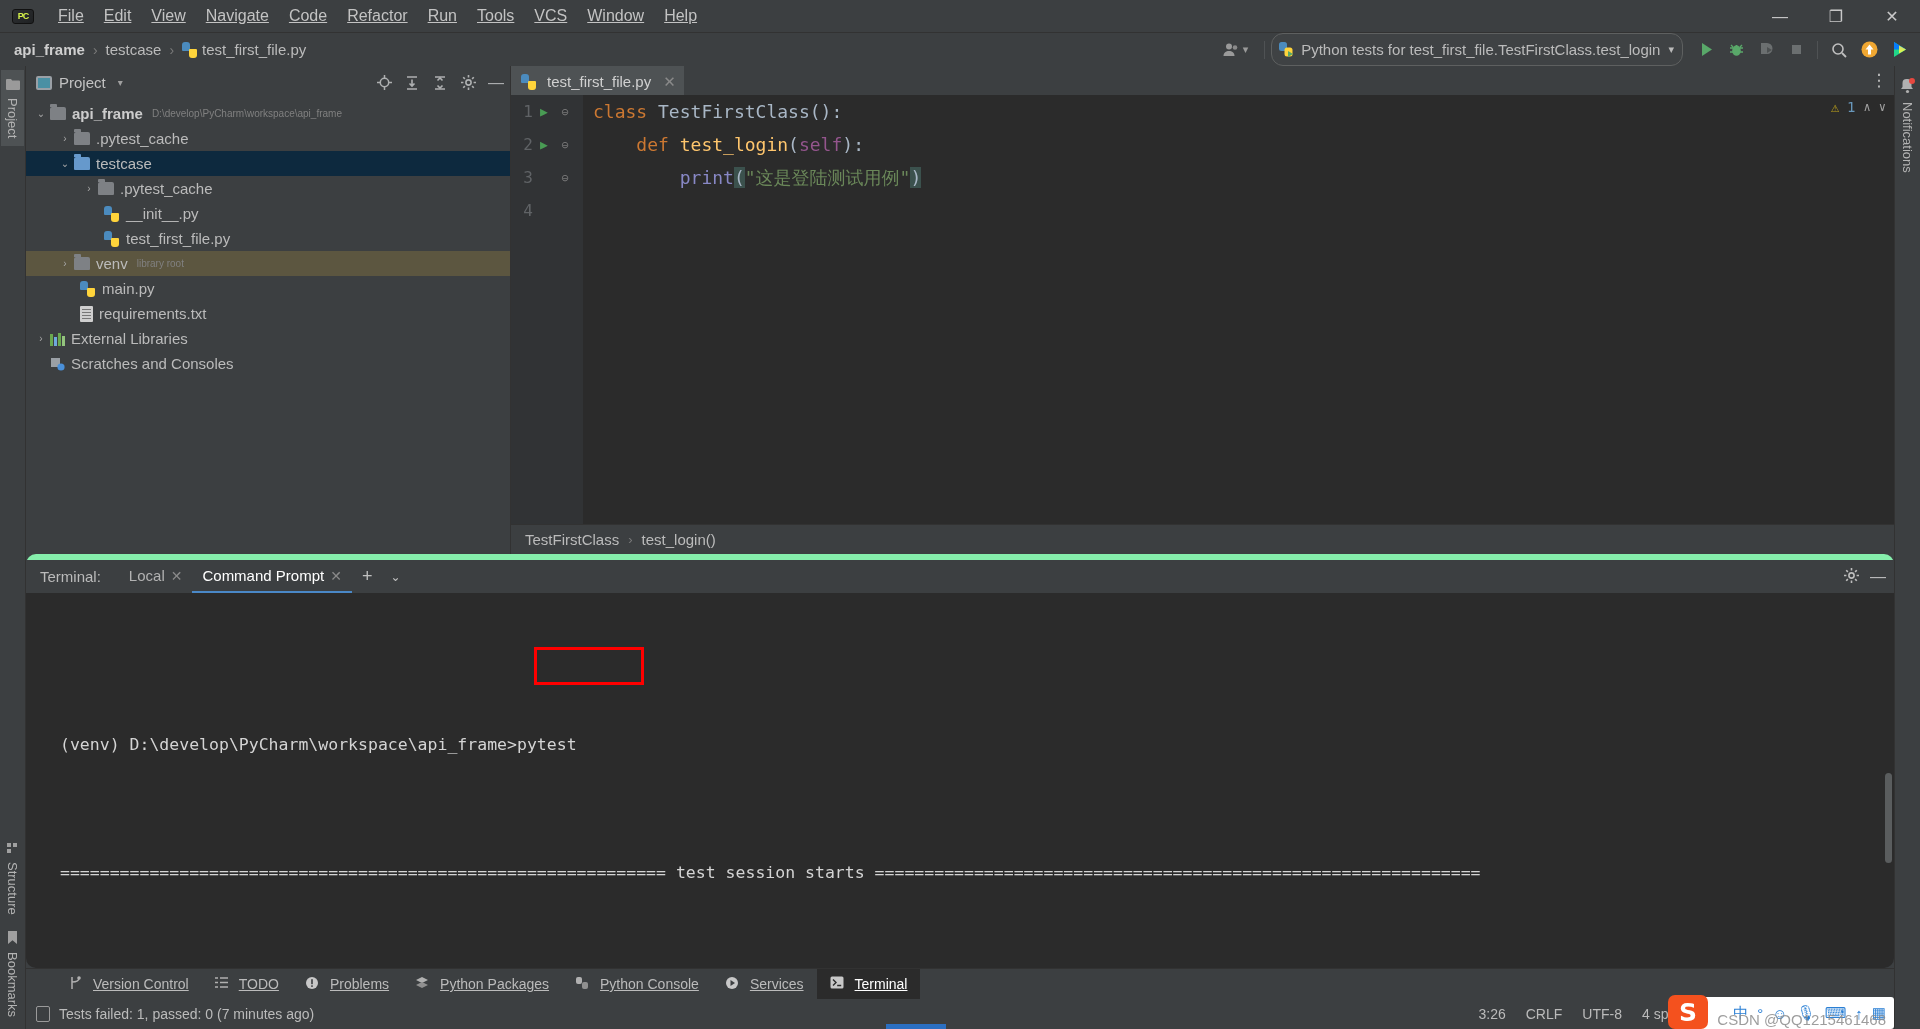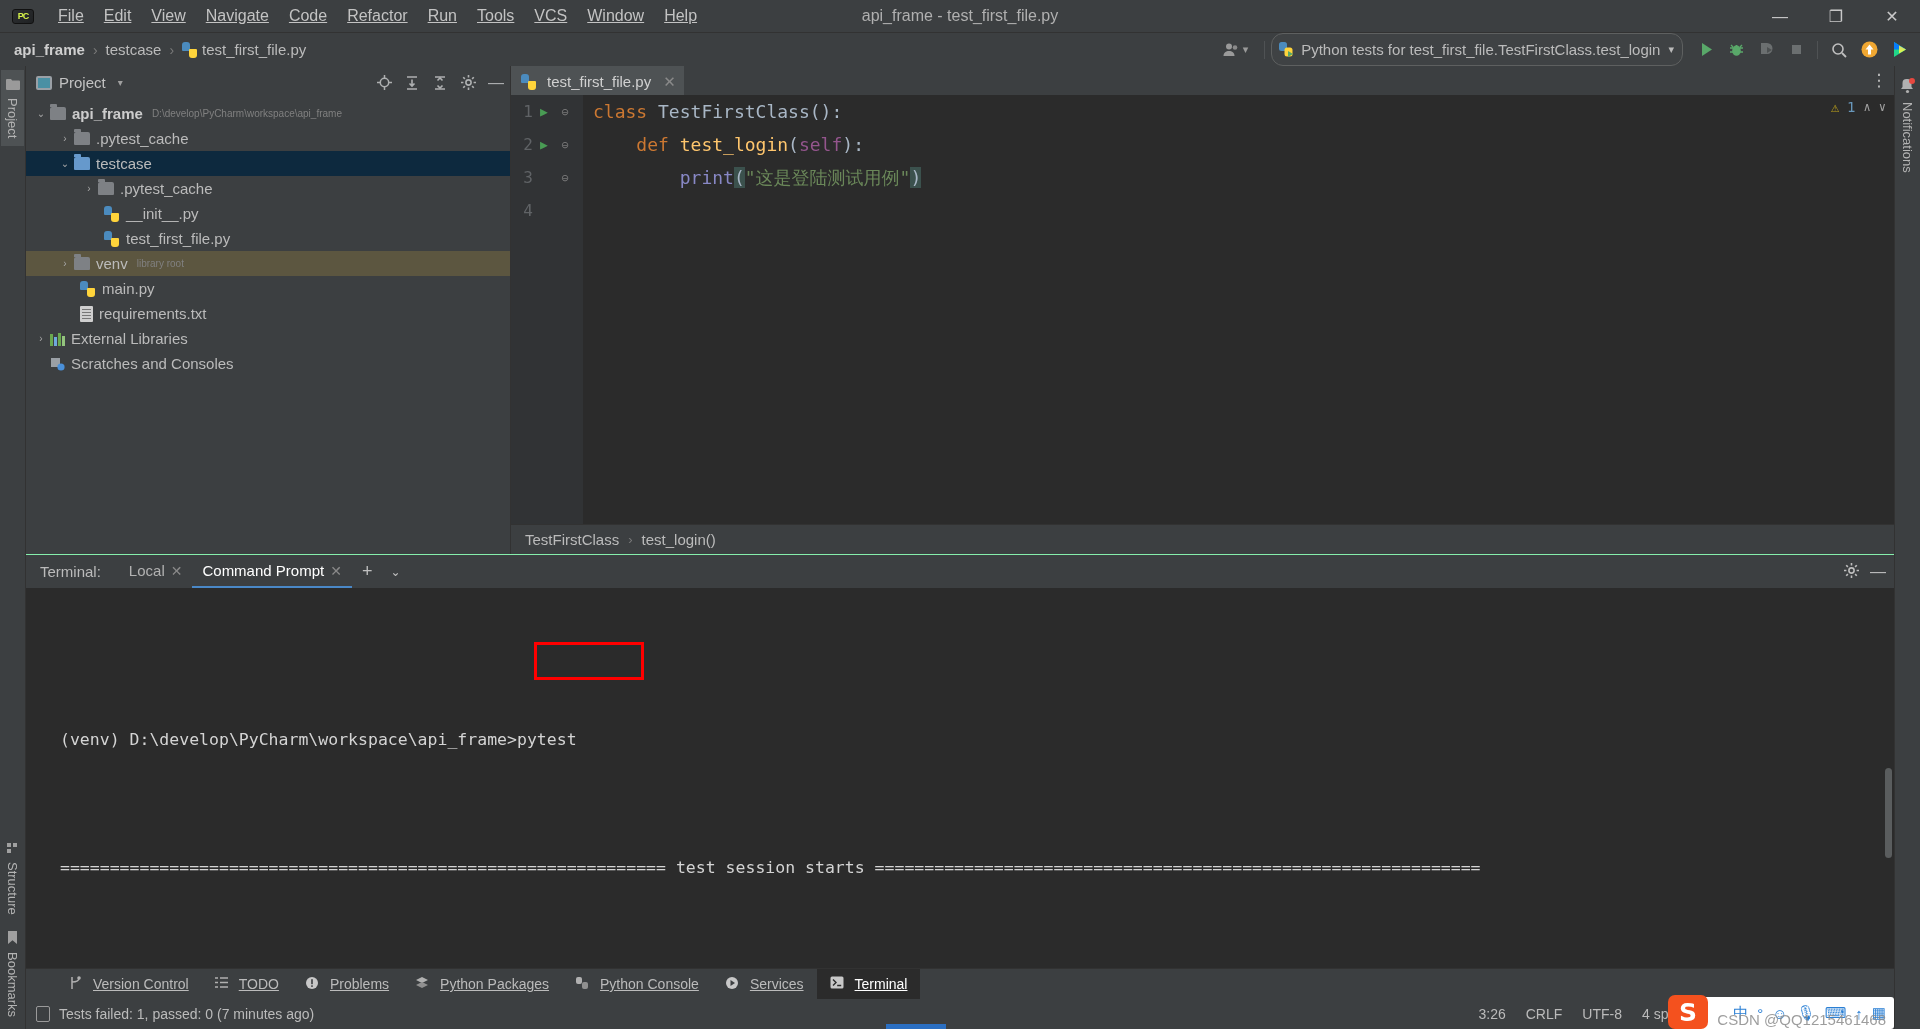--- a/index.html
+++ b/index.html
@@ -123,21 +123,21 @@
   .warnbox { position:absolute; right:8px; top:4px; display:flex; align-items:center; gap:8px; font-size:14px; }
   .warnbox .wi { color:#bba01b; font-size:14px; }
   .warnbox .wn { color:#6897bb; }
   .warnbox .chev { color:#a0a0a0; font-size:12px; }
   .editfoot { height:30px; flex:0 0 30px; background:#3c3f41; display:flex; align-items:center;
               padding-left:14px; font-size:15px; border-top:1px solid #323232; }
   .ef-sep { color:#7a7a7a; margin:0 9px; font-size:13px; }
 
   
   .terminal { flex:1 1 auto; display:flex; flex-direction:column; min-height:0; background:#2b2b2b;
-              border-top:1px solid #86efac; }
+              border-top:6px solid #86efac;border-radius:10px; }
   .termhdr { height:33px; flex:0 0 33px; background:#3c3f41; display:flex; align-items:center;
              padding-left:14px; font-size:15px; position:relative; }
   .termlabel { color:#bbbbbb; margin-right:18px; }
   .ttab { display:flex; align-items:center; gap:6px; padding:0 10px; height:33px; color:#b2b2b2;
           border-bottom:2px solid transparent; }
   .ttab.active { color:#ffffff; border-bottom:2px solid #4a88c7; }
   .ttab .x { color:#8a8a8a; font-size:14px; }
   .termhdr .plus { padding:0 10px; font-size:18px; color:#c0c0c0; }
   .termhdr .dd { padding:0 8px; font-size:12px; color:#c0c0c0; }
   .termhdr .right { position:absolute; right:8px; display:flex; align-items:center; gap:10px; color:#bdbdbd; }
@@ -181,21 +181,20 @@
     <div class="menuitem"><u>Edit</u></div>
     <div class="menuitem"><u>View</u></div>
     <div class="menuitem"><u>Navigate</u></div>
     <div class="menuitem"><u>Code</u></div>
     <div class="menuitem"><u>Refactor</u></div>
     <div class="menuitem"><u>Run</u></div>
     <div class="menuitem"><u>Tools</u></div>
     <div class="menuitem"><u>VCS</u></div>
     <div class="menuitem"><u>Window</u></div>
     <div class="menuitem"><u>Help</u></div>
-    <div class="wintitle">api_frame - test_first_file.py</div>
     <div class="winbtns">
       <div class="winbtn">—</div>
       <div class="winbtn">❐</div>
       <div class="winbtn close">✕</div>
     </div>
   </div>
 
   <div class="navbar">
     <div class="crumbs">
       <span class="crumb bold">api_frame</span>

